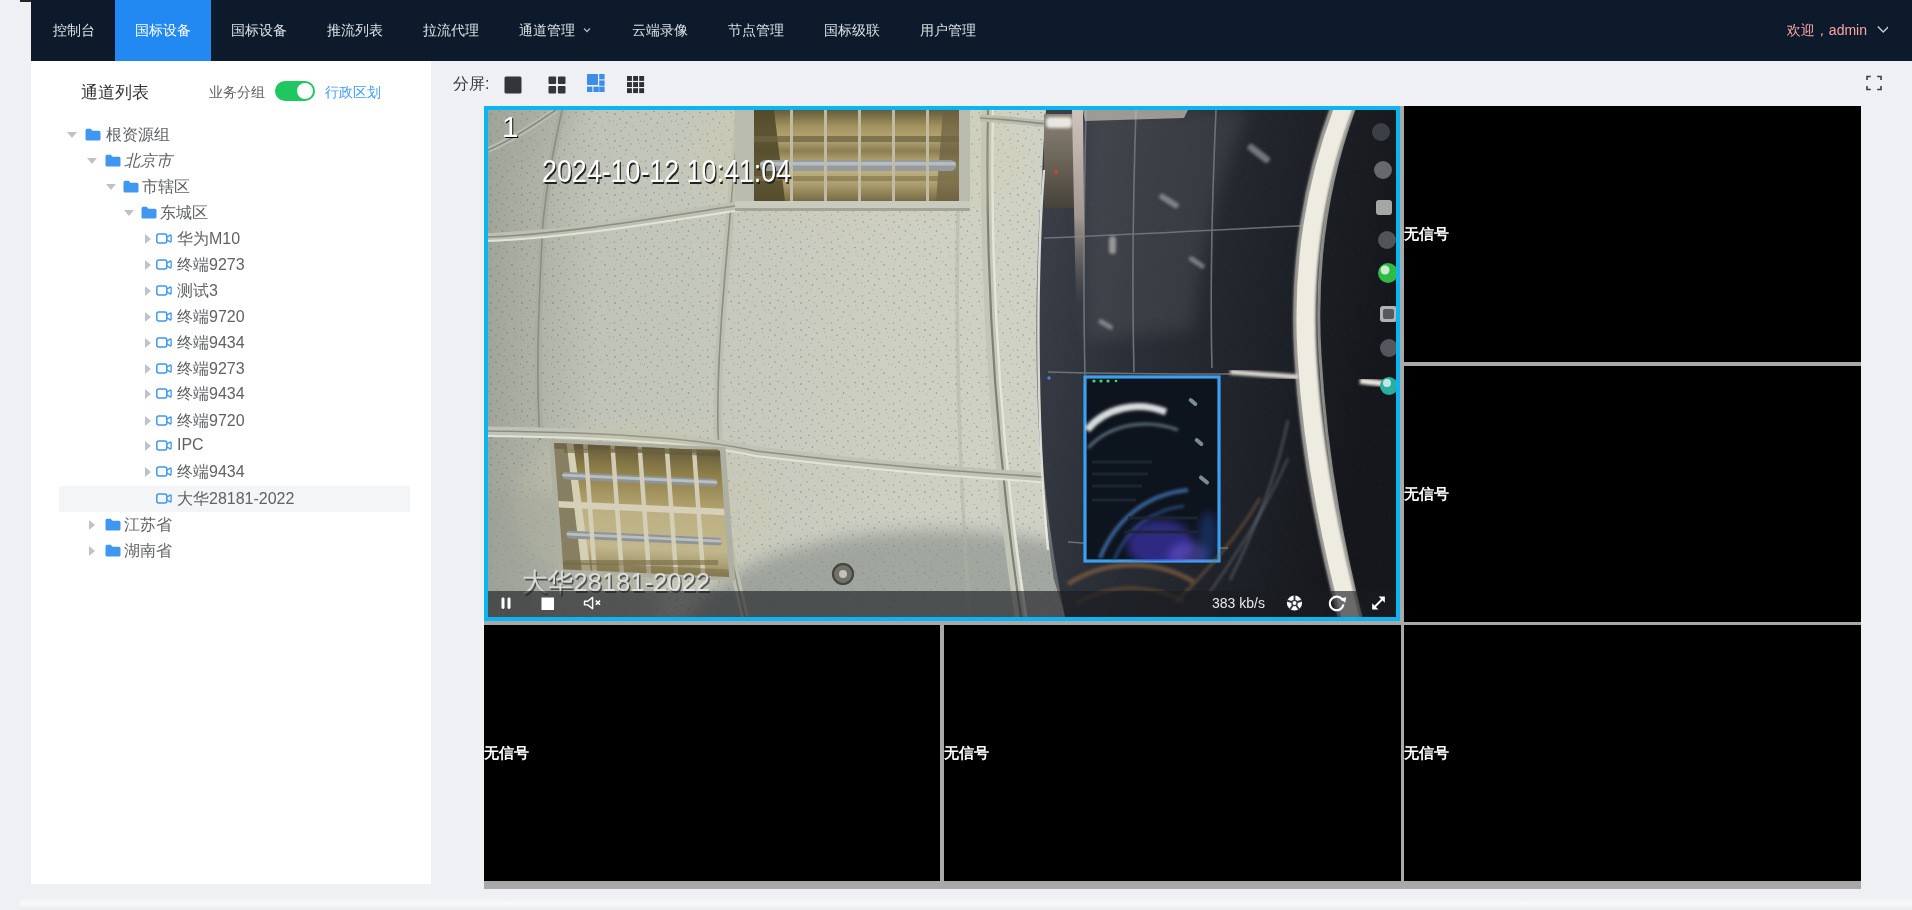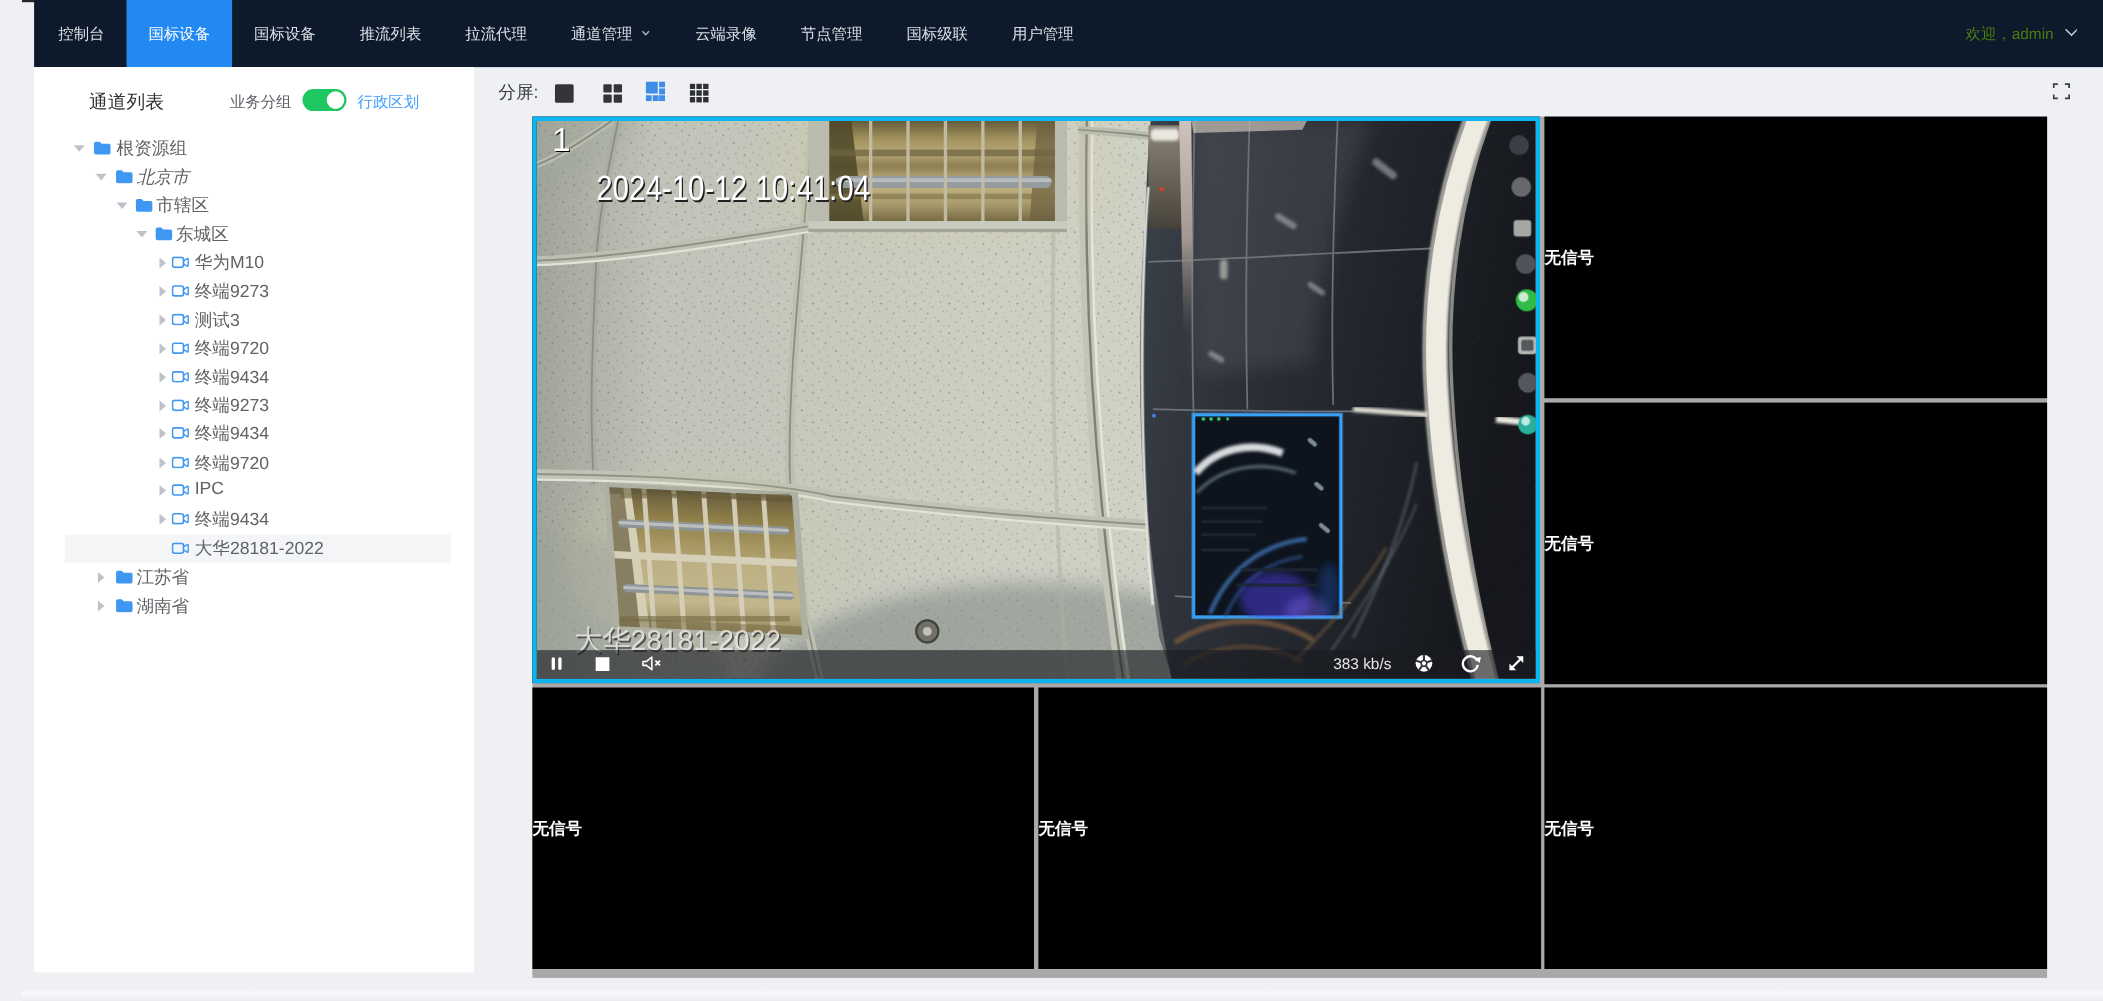--- a/index.html
+++ b/index.html
@@ -5,21 +5,21 @@
   * { margin:0; padding:0; box-sizing:border-box; }
   html,body { width:1912px; height:910px; overflow:hidden; }
   body { font-family:"Liberation Sans", sans-serif; background:#eef0f4; }
   .page { position:relative; width:1912px; height:910px;margin-left:20px; }
   .abs { position:absolute; }
   
   .nav { position:absolute; left:11px; top:0; width:1887px; height:61px; background:#0c1a2b; }
   .nav-items { position:absolute; left:2px; top:0; height:61px; display:flex; }
   .nav-item { height:61px; line-height:61px; padding:0 20px; font-size:14px; color:#dbe0e6; white-space:nowrap; }
   .nav-item.active { background:#2189f1; color:#fff; }
-  .nav-right { position:absolute; right:30px; top:0; height:61px; line-height:61px; font-size:14px; color:#4d7c0f; }
+  .nav-right { position:absolute; right:30px; top:0; height:61px; line-height:61px; font-size:14px; color:#fca5a5; }
   .chev { display:inline-block; width:10px; height:10px; margin-left:7px; }
   
   .sidebar { position:absolute; left:11px; top:61px; width:400px; height:823px; background:#fff; }
   .sb-title { position:absolute; left:50px; top:20px; font-size:17px; color:#303133; }
   .sb-lab { position:absolute; left:178px; top:23px; font-size:14px; color:#5d6066; }
   .toggle { position:absolute; left:244px; top:20px; width:40px; height:20px; border-radius:10px; background:#1ec75f; }
   .toggle::after { content:""; position:absolute; right:2px; top:2px; width:16px; height:16px; border-radius:8px; background:#fff; }
   .sb-link { position:absolute; left:294px; top:23px; font-size:14px; color:#409eff; }
   .trow { position:absolute; height:26px; font-size:16px; color:#5f6266; }
   .trow .txt { position:absolute; top:3px; }

